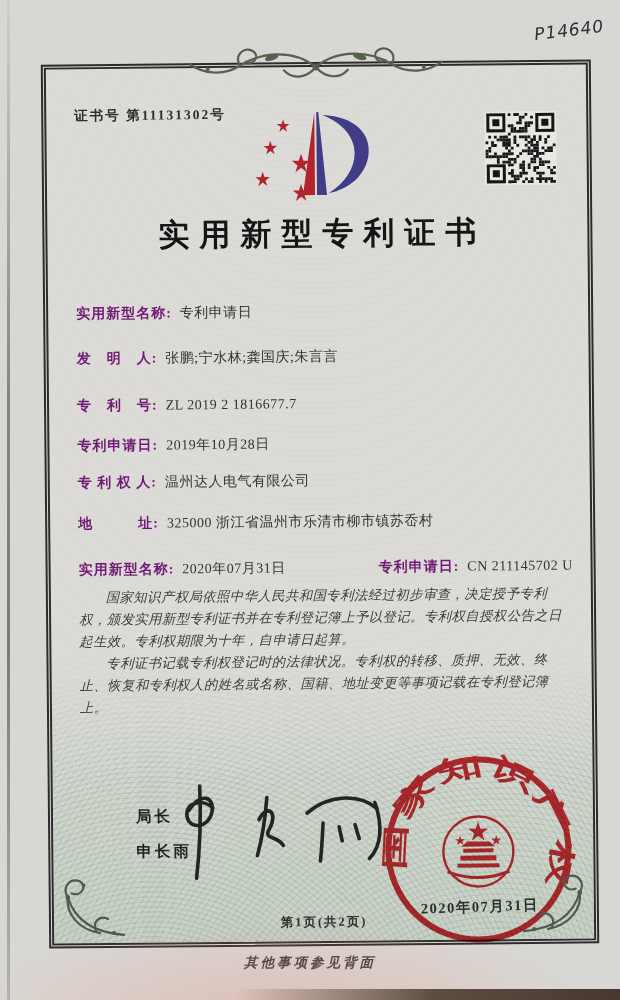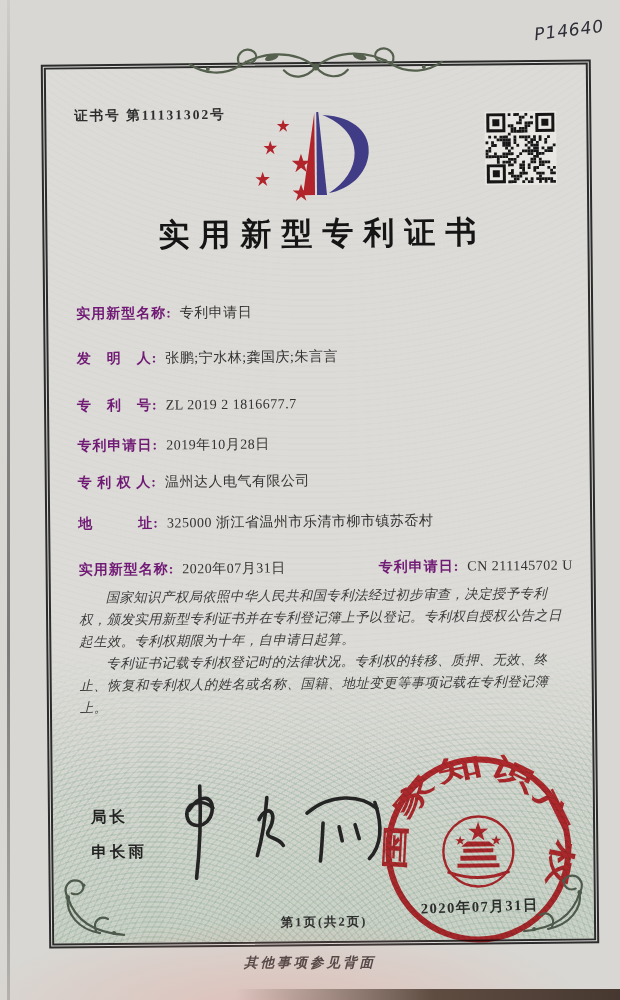--- a/index.html
+++ b/index.html
@@ -66,21 +66,21 @@
   .frow .val{margin-left:8px;font-weight:500;color:#333;letter-spacing:.5px;}
   .frow.r0{top:236px;} .frow.r1{top:281px;} .frow.r2{top:328px;}
   .frow.r3{top:368px;} .frow.r4{top:405px;} .frow.r5{top:446px;} .frow.r6{top:492px;}
   .frow .col2{position:absolute;left:300px;top:0;}
   .body-text{
     position:absolute;left:28px;right:24px;top:518px;
     font-size:13.4px;line-height:1.64;color:#3c3c3c;font-style:italic;letter-spacing:.4px;
   }
   .body-text p{margin:0;text-indent:2em;}
   .signer{position:absolute;left:38px;top:738px;font-size:15.5px;color:#222;font-weight:700;letter-spacing:3px;}
-  .signer div{margin-bottom:14px;}
+  .signer div{margin-bottom:14px;margin-left:45px;}
   .signature{position:absolute;left:102px;top:708px;}
   .seal{position:absolute;left:322px;top:684px;width:206px;height:206px;mix-blend-mode:multiply;}
   .seal svg{position:absolute;inset:0;opacity:.93;}
   .seal-date{
     position:absolute;left:14px;top:148px;width:180px;text-align:center;
     font-size:14.5px;color:#3a3a3a;font-weight:600;letter-spacing:1.5px;transform:rotate(-1.5deg);
   }
   .page-info{
     position:absolute;left:0;right:0;bottom:10px;text-align:center;
     font-size:12.5px;color:#2e2e2e;letter-spacing:2px;font-weight:600;

